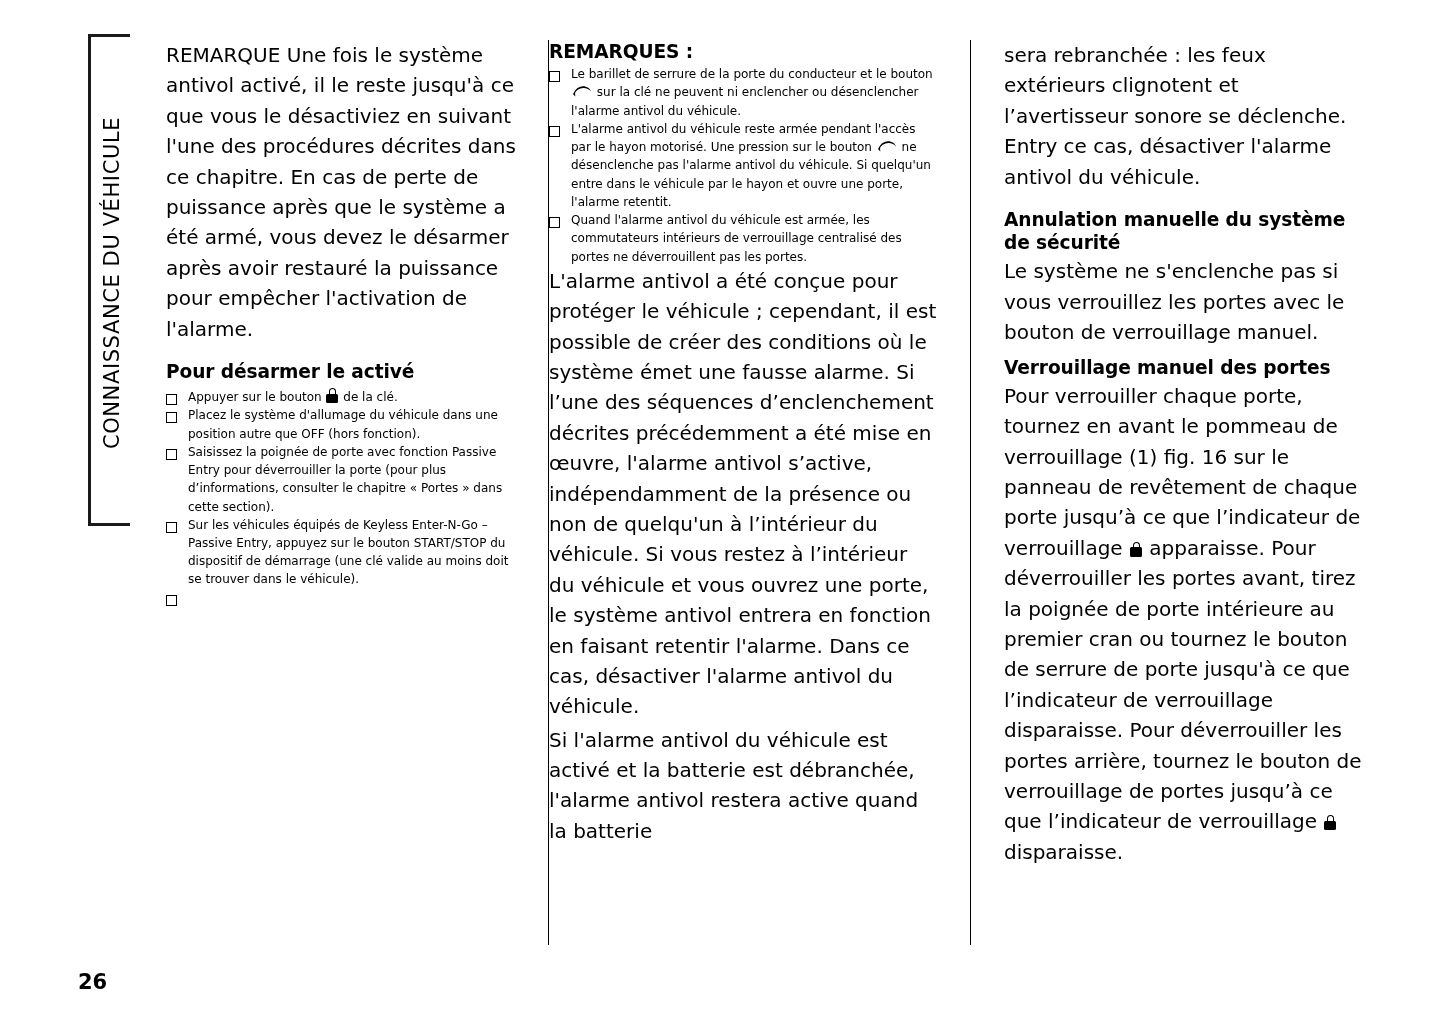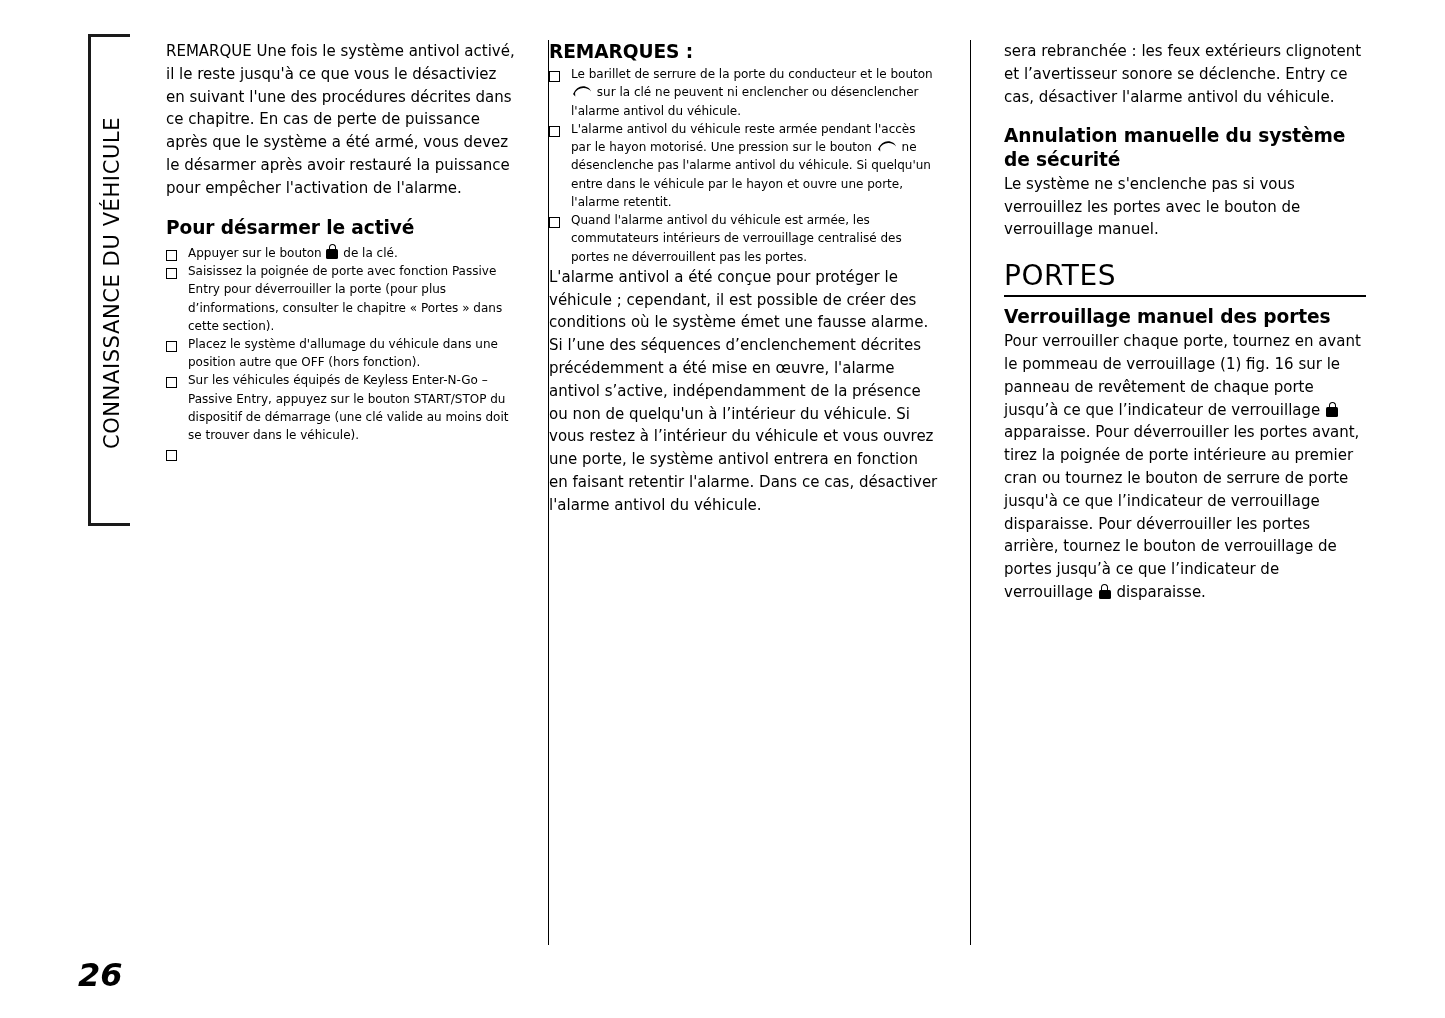--- a/index.html
+++ b/index.html
@@ -62,21 +62,21 @@
   .col {
     box-sizing: border-box;
     position: relative;
   }
   .col-1 { width: 382px; padding-right: 30px; }
   .col-2 { width: 422px; padding-right: 32px; border-left: 1.5px solid #000; }
   .col-3 { width: 396px; padding-left: 33px; border-left: 1.5px solid #000; }
 
   p.body {
     margin: 0 0 0 0;
-    font-size: 15px;
+    font-size: 20px;
     line-height: 1.52;
     text-align: left;
   }
   h2.section-head {
     margin: 16px 0 2px 0;
     font-size: 18.6px;
     font-weight: bold;
     line-height: 1.25;
     letter-spacing: -0.1px;
   }
@@ -158,24 +158,23 @@
     width: 20px;
     height: 13px;
     margin: 0 1px;
   }
   .ico-trunk svg { display: block; }
 
   .pagenum {
     position: absolute;
     left: 78px;
     bottom: 24px;
-    font-size: 32px;
+    font-size: 21px;
     font-weight: bold;
     font-family: "DejaVu Sans", sans-serif;
-    font-style: italic;
   }
 </style>
 </head>
 <body>
 
 <div class="page">
 
   <div class="side-tab">
     <div class="side-tab-label">CONNAISSANCE DU VÉHICULE</div>
   </div>
@@ -188,24 +187,24 @@
       <h2 class="section-head">Pour désarmer le activé</h2>
 
 
       <div class="spacer-xs"></div>
 
       <ul class="bullets">
         <li>
           <span class="bl"></span><span>Appuyer sur le bouton </span><span class="ico ico-lock"><span class="shack"></span><span class="bodyb"></span></span><span> de la clé.</span>
         </li>
         <li>
+          <span class="bl"></span><span>Placez le système d'allumage du véhicule dans une position autre que OFF (hors fonction).</span>
+        </li>
+        <li>
           <span class="bl"></span><span>Saisissez la poignée de porte avec fonction Passive Entry pour déverrouiller la porte (pour plus d’informations, consulter le chapitre « Portes » dans cette section).</span>
-        </li>
-        <li>
-          <span class="bl"></span><span>Placez le système d'allumage du véhicule dans une position autre que OFF (hors fonction).</span>
         </li>
         <li>
           <span class="bl"></span><span>Sur les véhicules équipés de Keyless Enter-N-Go – Passive Entry, appuyez sur le bouton START/STOP du dispositif de démarrage (une clé valide au moins doit se trouver dans le véhicule).</span>
         </li>
         <li>
           <span class="bl"></span>
         </li>
       </ul>
     </div>
 
@@ -225,29 +224,29 @@
                 <path d="M1.0 9.0 L3.0 7.4 L3.3 11.6 Z" fill="#000"></path>
               </svg></span><span> ne désenclenche pas l'alarme antivol du véhicule. Si quelqu'un entre dans le véhicule par le hayon et ouvre une porte, l'alarme retentit.</span>
         </li>
         <li>
           <span class="bl"></span><span>Quand l'alarme antivol du véhicule est armée, les commutateurs intérieurs de verrouillage centralisé des portes ne déverrouillent pas les portes.</span>
         </li>
       </ul>
 
       <p class="body">L'alarme antivol a été conçue pour protéger le véhicule ; cependant, il est possible de créer des conditions où le système émet une fausse alarme. Si l’une des séquences d’enclenchement décrites précédemment a été mise en œuvre, l'alarme antivol s’active, indépendamment de la présence ou non de quelqu'un à l’intérieur du véhicule. Si vous restez à l’intérieur du véhicule et vous ouvrez une porte, le système antivol entrera en fonction en faisant retentir l'alarme. Dans ce cas, désactiver l'alarme antivol du véhicule.</p>
       <div class="spacer-xs"></div>
+      <p class="body">Si l'alarme antivol du véhicule est activé et la batterie est débranchée, l'alarme antivol restera active quand la batterie</p>
     </div>
 
     <div class="col col-3">
       <p class="body">sera rebranchée : les feux extérieurs clignotent et l’avertisseur sonore se déclenche. Entry ce cas, désactiver l'alarme antivol du véhicule.</p>
 
       <h2 class="section-head">Annulation manuelle du système de sécurité</h2>
       <p class="body">Le système ne s'enclenche pas si vous verrouillez les portes avec le bouton de verrouillage manuel.</p>
 
-      <h1 class="big-head">PORTES</h1>
 
       <h2 class="section-head tight" style="margin-top:8px">Verrouillage manuel des portes</h2>
 
       <p class="body"><span>Pour verrouiller chaque porte, tournez en avant le pommeau de verrouillage (1) fig. 16 sur le panneau de revêtement de chaque porte jusqu’à ce que l’indicateur de verrouillage </span><span class="ico ico-lock"><span class="shack"></span><span class="bodyb"></span></span><span> apparaisse. Pour déverrouiller les portes avant, tirez la poignée de porte intérieure au premier cran ou tournez le bouton de serrure de porte jusqu'à ce que l’indicateur de verrouillage disparaisse. Pour déverrouiller les portes arrière, tournez le bouton de verrouillage de portes jusqu’à ce que l’indicateur de verrouillage </span><span class="ico ico-lock"><span class="shack"></span><span class="bodyb"></span></span><span> disparaisse.</span></p>
     </div>
 
   </div>
 
   <div class="pagenum">26</div>
 </div>

